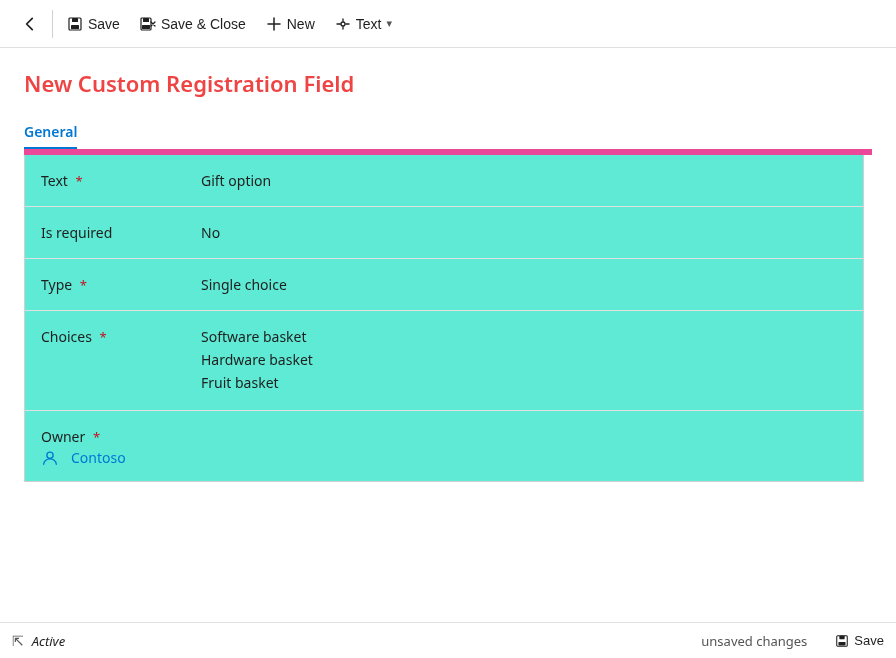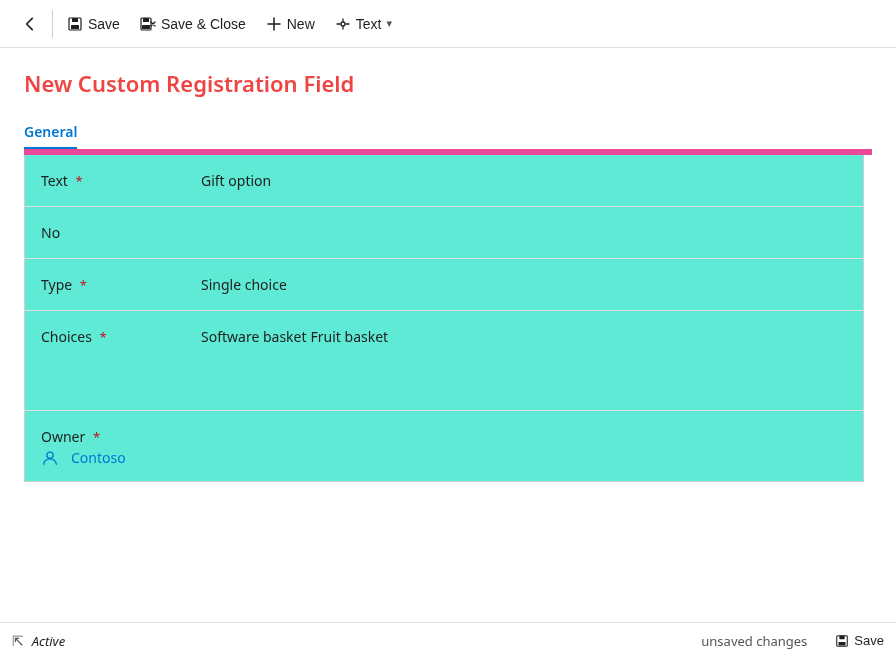--- a/index.html
+++ b/index.html
@@ -145,20 +145,21 @@
 
     .field-value {
       flex: 1;
       font-size: 14px;
       color: #1f1f1f;
       padding-top: 2px;
     }
 
     .field-value.choices {
       display: flex;
+      flex-direction: column;
       gap: 4px;
     }
 
     .owner-link {
       color: #0078d4;
       display: flex;
       align-items: center;
       gap: 12px;
       cursor: pointer;
       text-decoration: none;
@@ -270,38 +271,42 @@
 
       <div class="form-row">
         <div class="field-label">
           <span>Text</span>
           <span class="required-star">*</span>
         </div>
         <div class="field-value">Gift option</div>
       </div>
 
       <div class="form-row">
+        <div class="field-label">
+          <span>Is required</span>
+        </div>
         <div class="field-value">No</div>
       </div>
 
       <div class="form-row">
         <div class="field-label">
           <span>Type</span>
           <span class="required-star">*</span>
         </div>
         <div class="field-value">Single choice</div>
       </div>
 
       <div class="form-row" style="min-height:100px;">
         <div class="field-label">
           <span>Choices</span>
           <span class="required-star">*</span>
         </div>
         <div class="field-value choices">
           <span>Software basket</span>
+          <span>Hardware basket</span>
           <span>Fruit basket</span>
         </div>
       </div>
 
       <div class="form-row">
         <div class="field-label">
           <span>Owner</span>
           <span class="required-star">*</span>
         </div>
         <div class="field-value">

